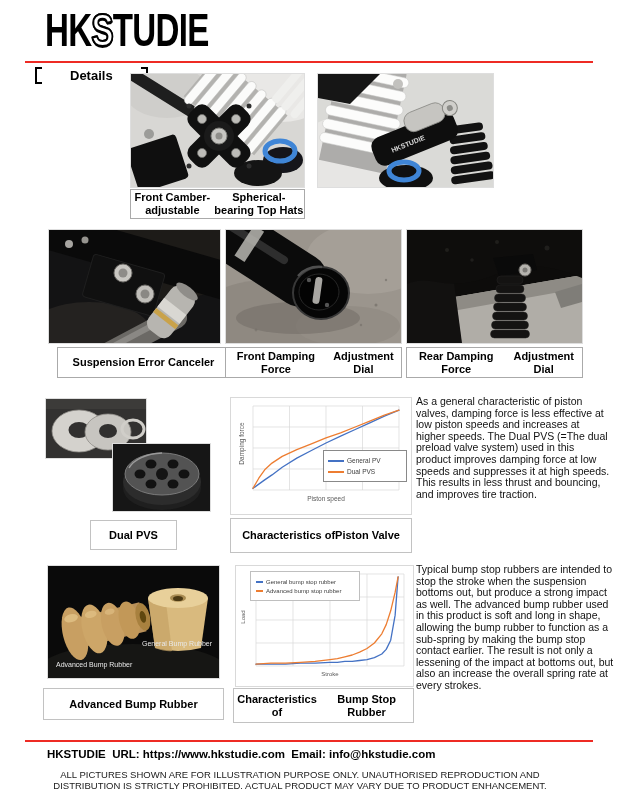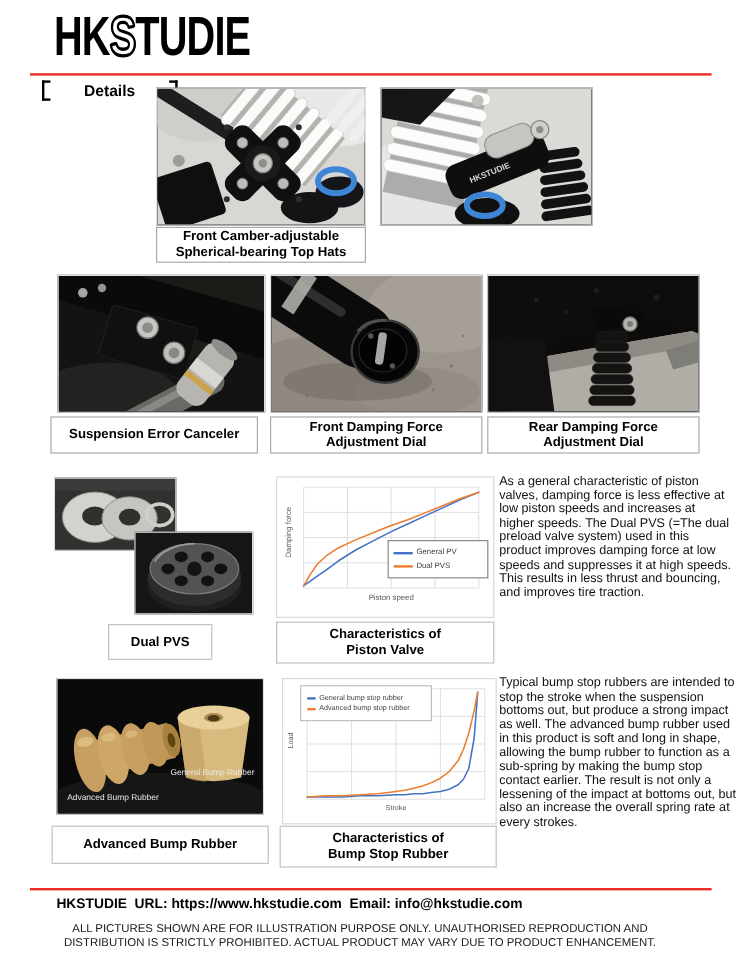--- a/index.html
+++ b/index.html
@@ -17,21 +17,21 @@
   .details{position:absolute;left:35px;top:67px;font-size:13px;font-weight:bold;
            display:flex;align-items:center;color:#000;gap:25px;}
   .lb{display:inline-block;width:5px;height:13px;border:2.5px solid #000;}
   .lb.left{border-right:none;margin-right:3px;}
   .lb.right{border-left:none;margin-left:3px;}
   
   .photo{position:absolute;overflow:hidden;border:1px solid #dedede;background:#111;}
   .photo svg{display:block;width:100%;height:100%;}
   
   .capbox{position:absolute;background:#fff;border:1px solid #aaa;display:flex;
-          flex-direction:column;align-items:center;justify-content:center;
+          flex-direction:row;align-items:center;justify-content:center;
           font-weight:bold;font-size:11px;line-height:13px;text-align:center;color:#000;}
   .cap-line:empty{display:none;}
   
   .chart{position:absolute;background:#fff;border:1px solid #d9d9d9;}
   .chart svg{display:block;width:100%;height:100%;overflow:visible;}
   .axis-lab{position:absolute;font-size:6.5px;color:#595959;text-align:center;}
   .legend{position:absolute;background:#fff;display:flex;flex-direction:column;
           justify-content:center;gap:4px;}
   .lg-row{display:flex;align-items:center;gap:3px;}
   .lg-mark{display:inline-block;height:2px;}
@@ -230,21 +230,21 @@
         <rect x="89" y="55" width="28" height="8" rx="4"></rect>
         <rect x="87.5" y="64" width="31" height="8" rx="4"></rect>
         <rect x="86.5" y="73" width="33" height="8" rx="4"></rect>
         <rect x="85.5" y="82" width="35" height="8" rx="4"></rect>
         <rect x="84.5" y="91" width="37" height="8" rx="4"></rect>
         <rect x="83.5" y="100" width="39" height="8" rx="4"></rect>
       </g>
     </svg>
   </div>
 
-  <div class="capbox" style="left:42px;top:347px;width:171px;height:29px;">
+  <div class="capbox" style="left:57px;top:347px;width:171px;height:29px;">
     <span class="cap-line">Suspension Error Canceler</span>
 
   </div>
   <div class="capbox" style="left:225px;top:347px;width:175px;height:29px;">
     <span class="cap-line">Front Damping Force</span>
     <span class="cap-line">Adjustment Dial</span>
   </div>
   <div class="capbox" style="left:406px;top:347px;width:175px;height:29px;">
     <span class="cap-line">Rear Damping Force</span>
     <span class="cap-line">Adjustment Dial</span>

